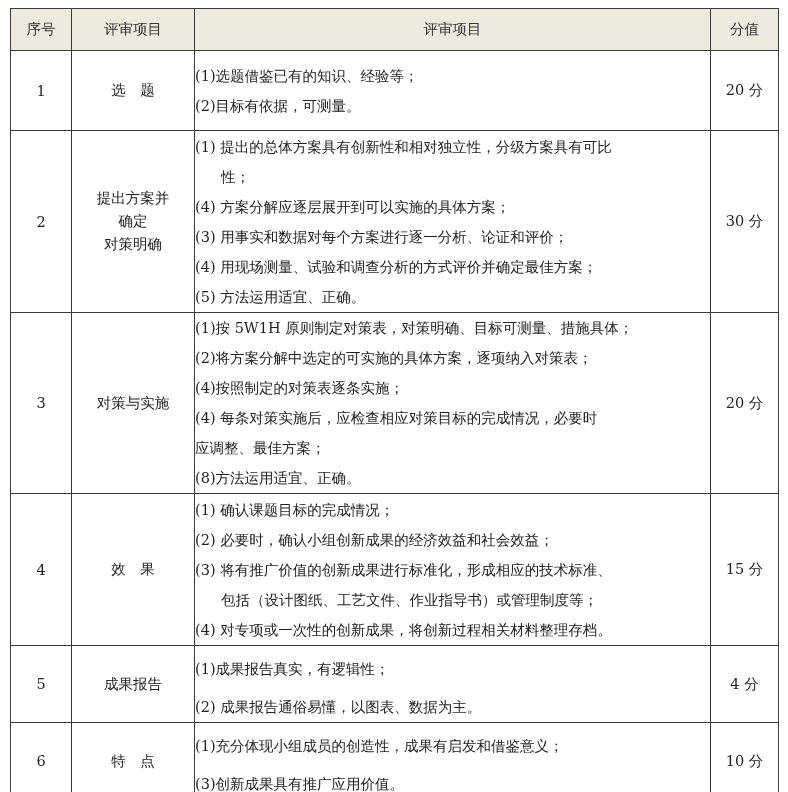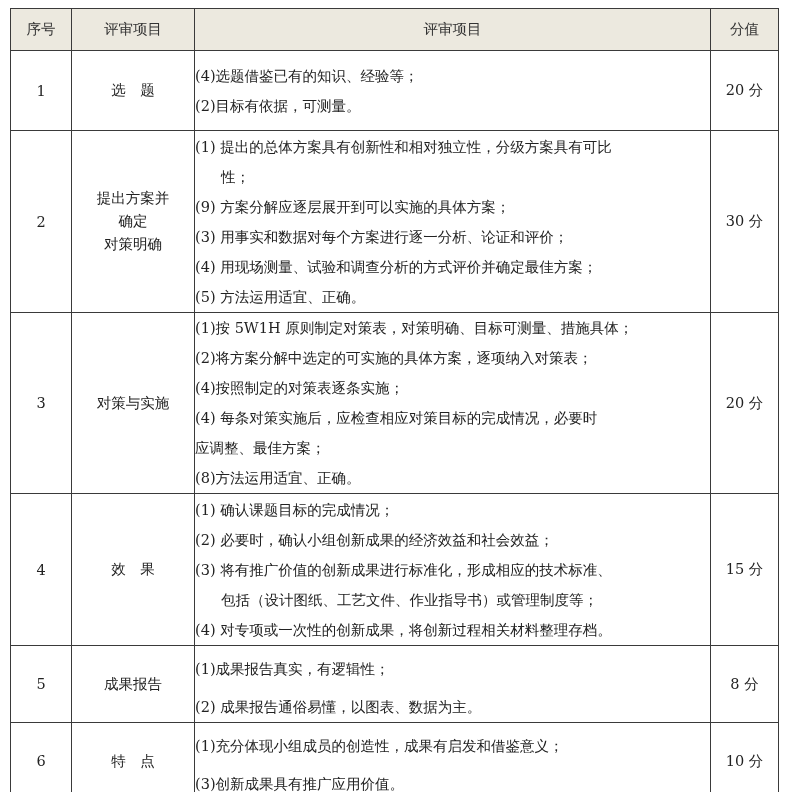--- a/index.html
+++ b/index.html
@@ -45,37 +45,37 @@
     </tr>
   </thead>
   <tbody>
 
     <tr style="height:80px">
       <td class="num">1</td>
       <td class="item">
         <span class="item-line">选　题</span>
       </td>
       <td class="content">
-        <div class="line">(4)选题借鉴已有的知识、经验等；</div>
+        <div class="line">(1)选题借鉴已有的知识、经验等；</div>
         <div class="line">(2)目标有依据，可测量。</div>
       </td>
       <td class="score">20 分</td>
     </tr>
 
     <tr style="height:182px">
       <td class="num">2</td>
       <td class="item">
         <span class="item-line">提出方案并</span>
         <span class="item-line">确定</span>
         <span class="item-line">对策明确</span>
       </td>
       <td class="content">
         <div class="line">(1) 提出的总体方案具有创新性和相对独立性，分级方案具有可比</div>
         <div class="line indent">性；</div>
-        <div class="line">(9) 方案分解应逐层展开到可以实施的具体方案；</div>
+        <div class="line">(4) 方案分解应逐层展开到可以实施的具体方案；</div>
         <div class="line">(3) 用事实和数据对每个方案进行逐一分析、论证和评价；</div>
         <div class="line">(4) 用现场测量、试验和调查分析的方式评价并确定最佳方案；</div>
         <div class="line">(5) 方法运用适宜、正确。</div>
       </td>
       <td class="score">30 分</td>
     </tr>
 
     <tr style="height:180px">
       <td class="num">3</td>
       <td class="item">
@@ -109,21 +109,21 @@
 
     <tr class="row5" style="height:72px">
       <td class="num">5</td>
       <td class="item">
         <span class="item-line">成果报告</span>
       </td>
       <td class="content">
         <div class="line">(1)成果报告真实，有逻辑性；</div>
         <div class="line">(2)  成果报告通俗易懂，以图表、数据为主。</div>
       </td>
-      <td class="score">8 分</td>
+      <td class="score">4 分</td>
     </tr>
 
     <tr class="row6" style="height:62px">
       <td class="num">6</td>
       <td class="item">
         <span class="item-line">特　点</span>
       </td>
       <td class="content">
         <div class="line">(1)充分体现小组成员的创造性，成果有启发和借鉴意义；</div>
         <div class="line">(3)创新成果具有推广应用价值。</div>

